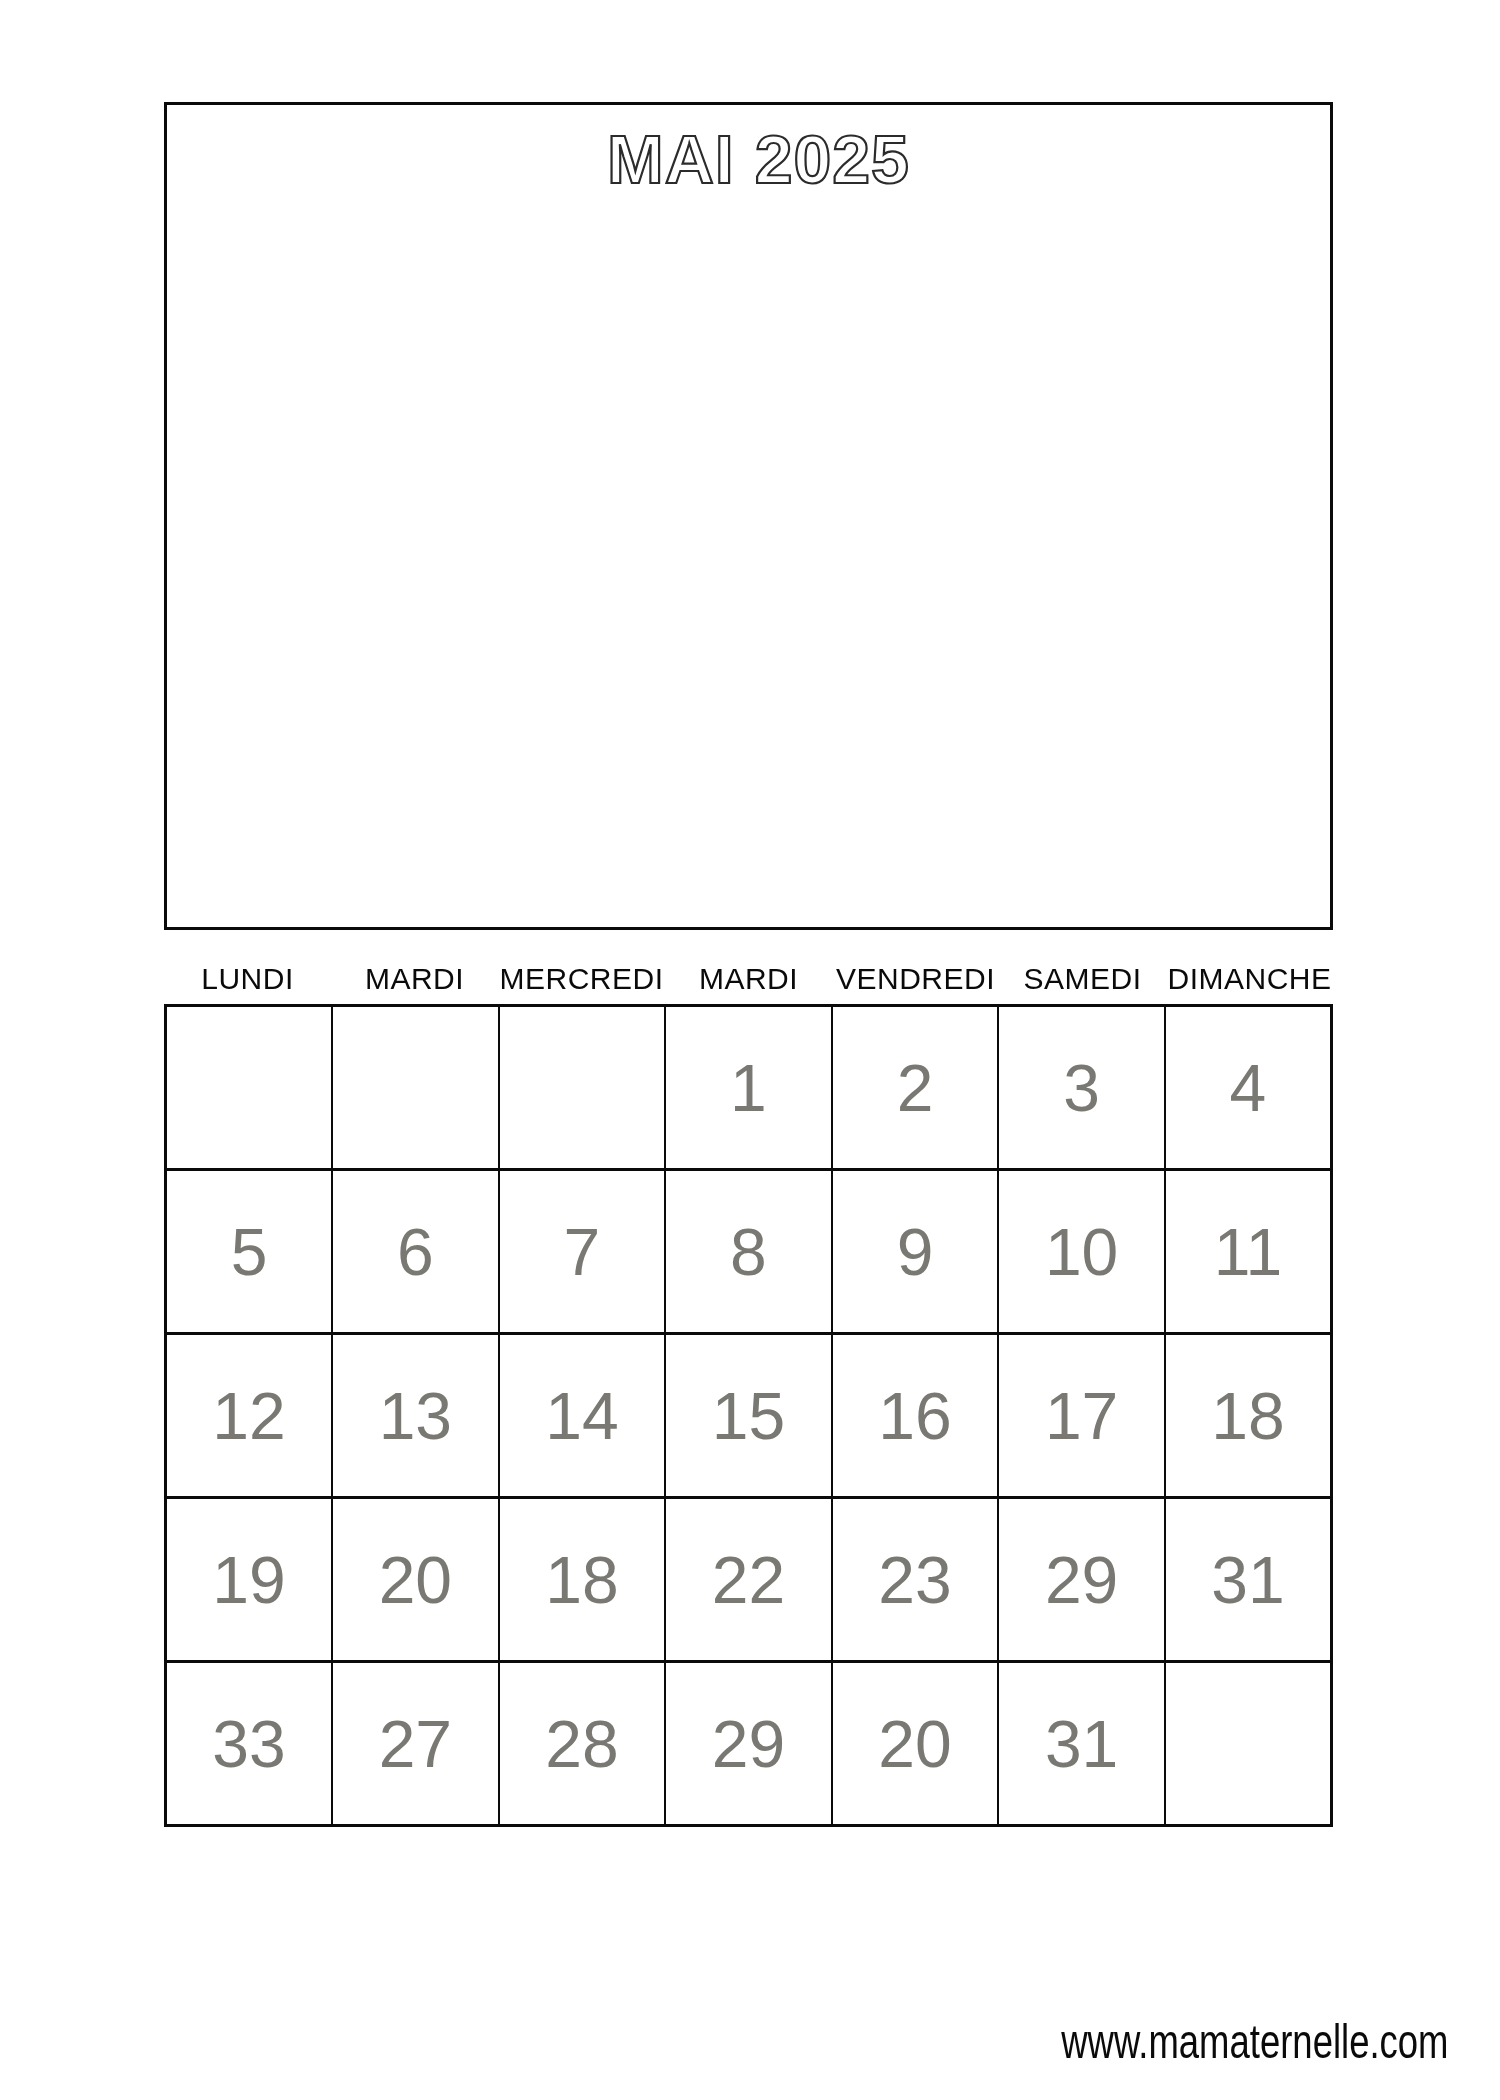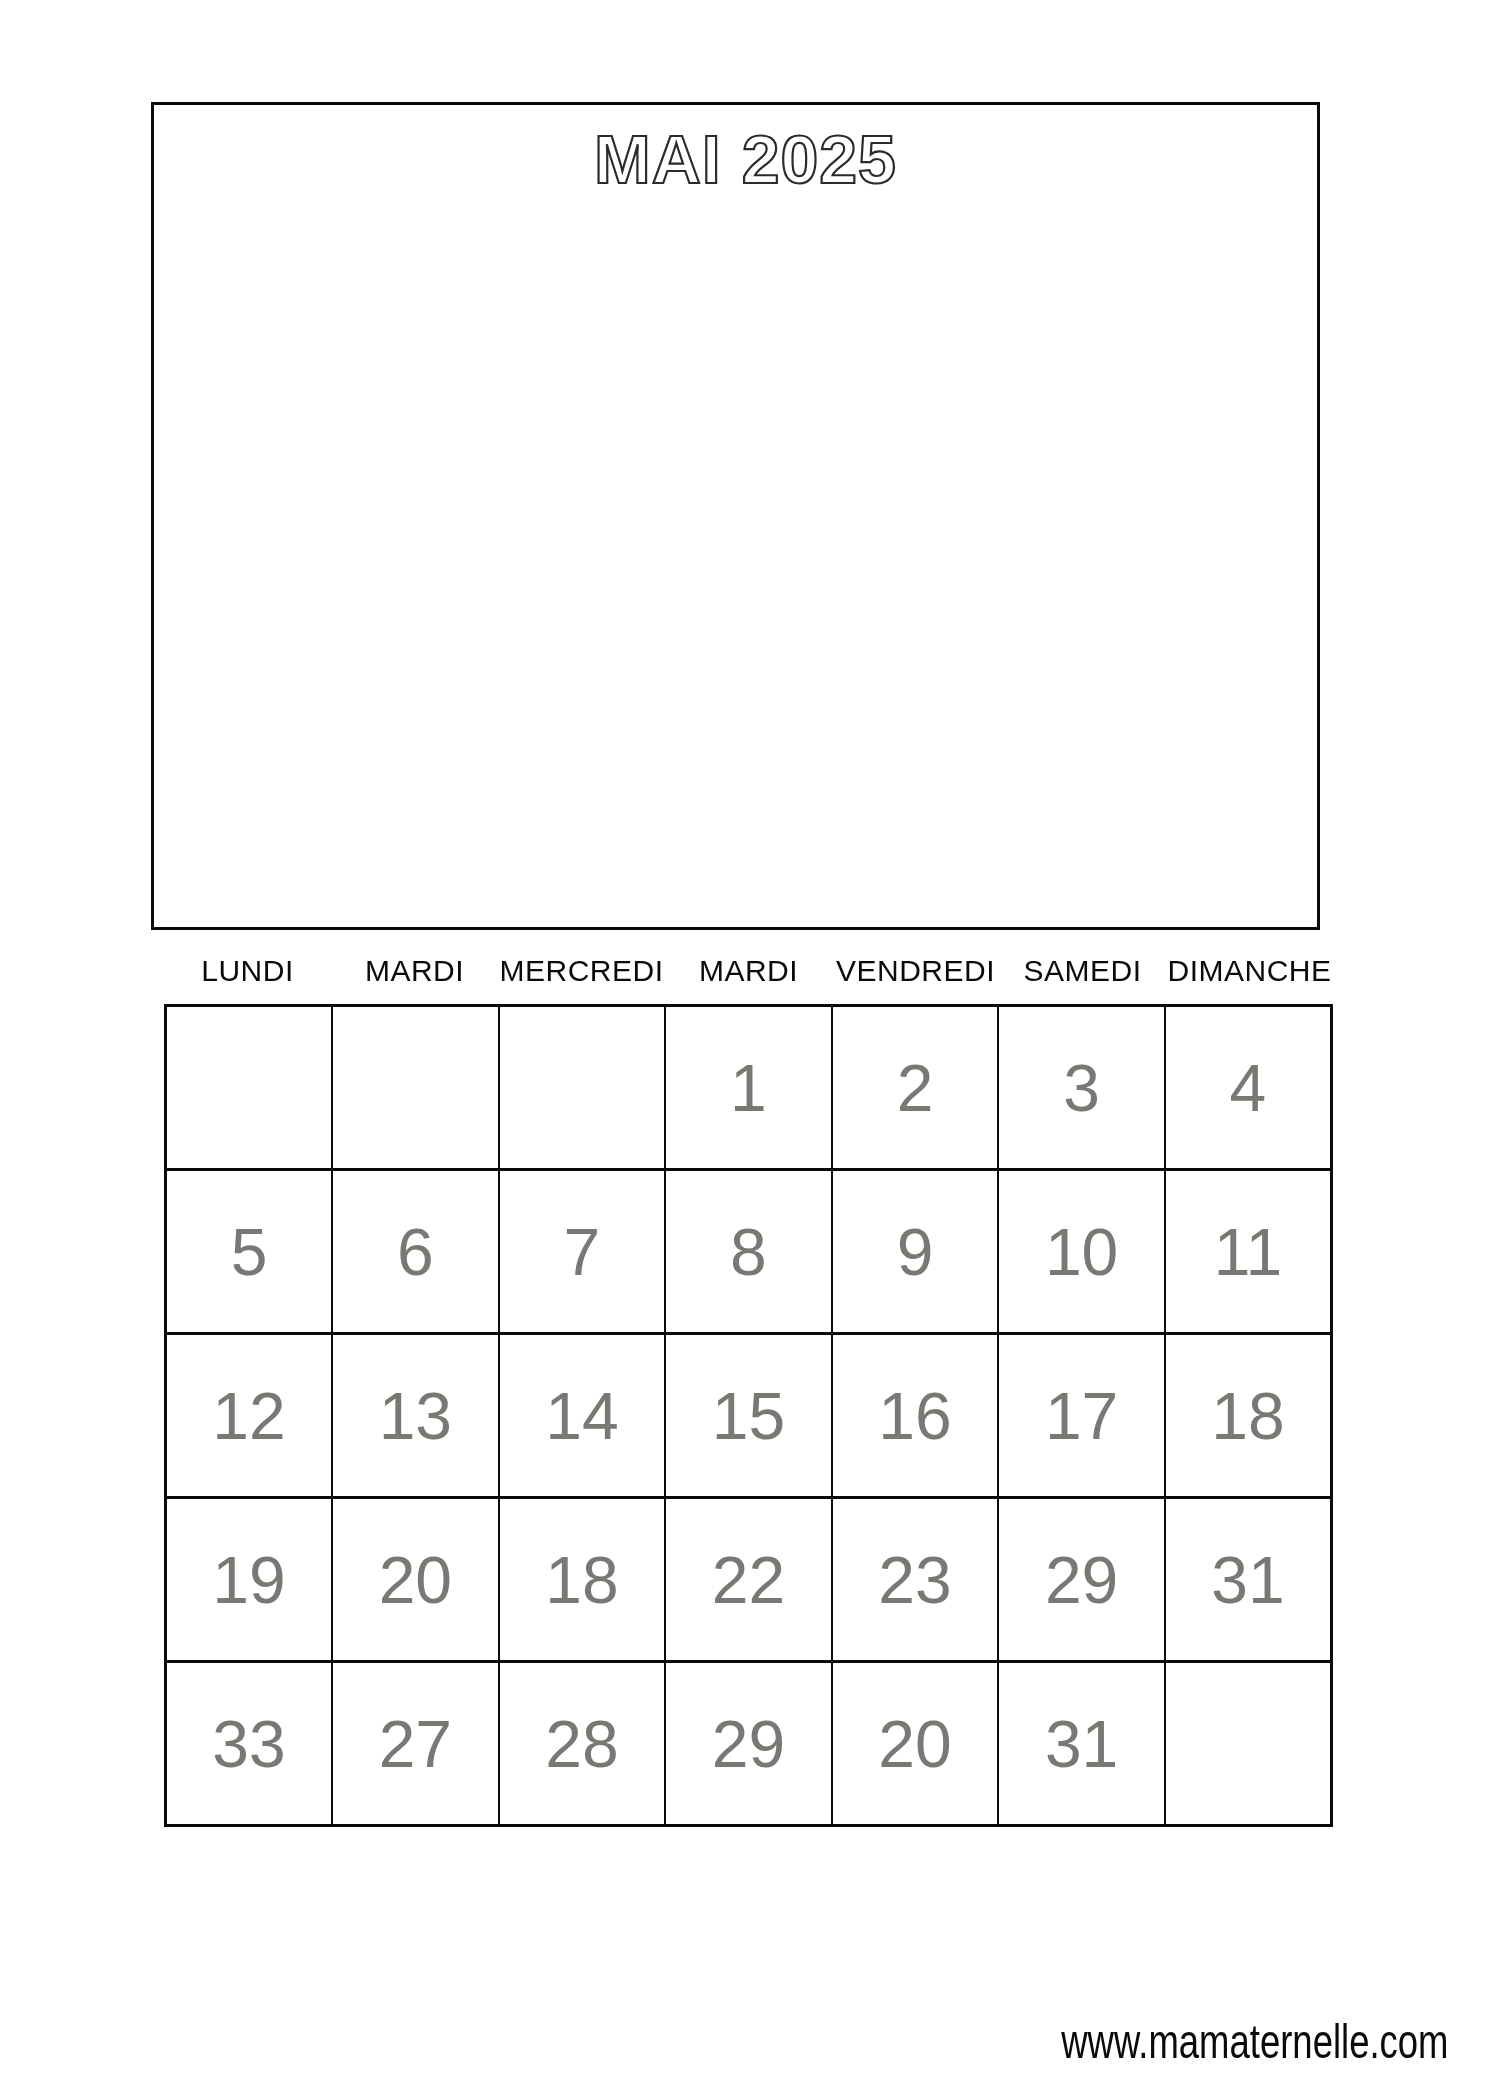--- a/index.html
+++ b/index.html
@@ -10,21 +10,21 @@
     position: relative;
     width: 1500px;
     height: 2100px;
     background: #ffffff;
     overflow: hidden;
   }
 
   
   .photo-box {
     position: absolute;
-    left: 151px;
+    left: 164px;
     top: 102px;
     width: 1169px;
     height: 828px;
     border: 3px solid var(--grid-color, #0a0a0a);
     background: #ffffff;
     padding-left: 20px;
   }
 
   
   .month-title {
@@ -40,20 +40,21 @@
   }
 
   
   .weekday-row {
     position: absolute;
     left: 164px;
     top: 956px;
     width: 1169px;
     height: 44px;
     display: flex;
+    align-items: flex-end;
     padding-bottom: 6px;
   }
   .weekday {
     flex: 1 1 0;
     text-align: center;
     font-size: 30px;
     letter-spacing: 0.5px;
     color: #0a0a0a;
     line-height: 1;
   }

